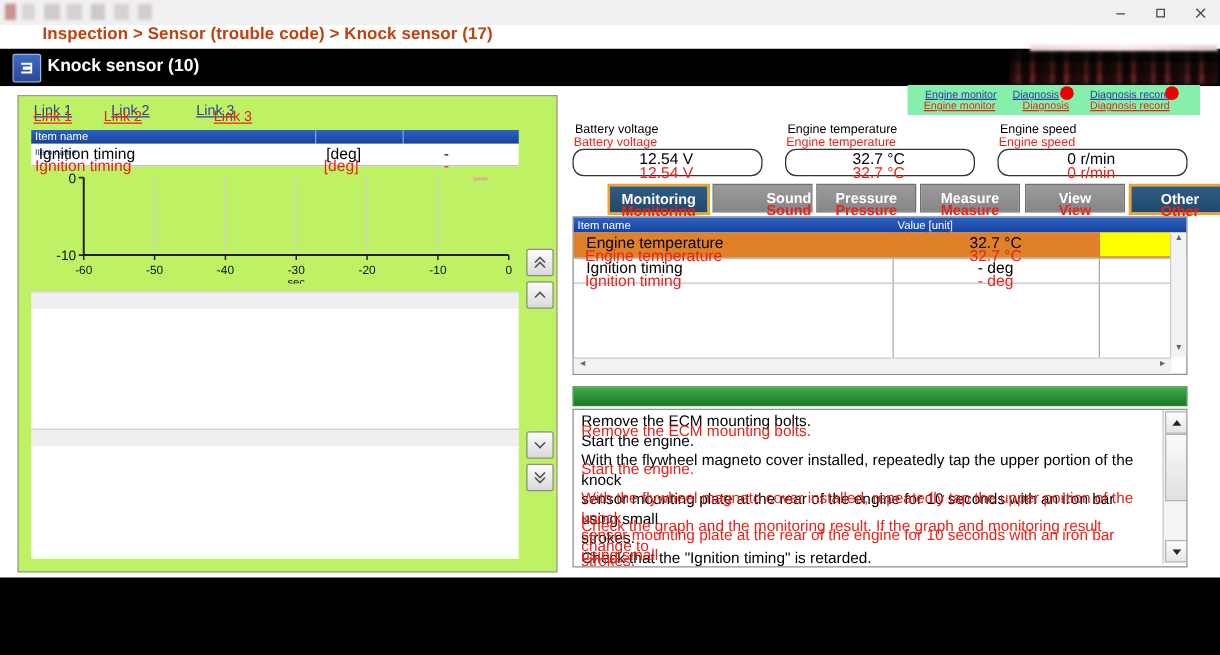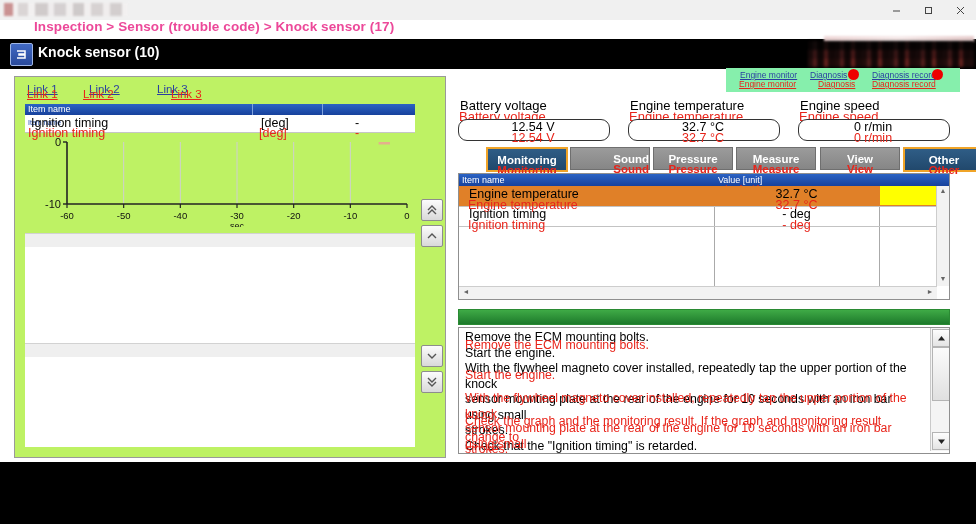--- a/index.html
+++ b/index.html
@@ -32,21 +32,21 @@
     font-size:11px;color:#333;background:#f0f0f0;
   }
   .tb-btn svg{display:block;}
 
   
   .crumbbar{
     position:absolute;left:0;top:20px;width:976px;height:18px;background:#ffffff;
   }
   .crumb{
     position:absolute;left:34px;top:19px;
-    font-size:13.5px;font-weight:bold;color:#ec4899;white-space:nowrap;
+    font-size:13.5px;font-weight:bold;color:#c2410c;white-space:nowrap;
     letter-spacing:.1px;
   }
 
   
   .blackbar{
     position:absolute;left:0;top:39px;width:976px;height:30px;background:#000000;
   }
   .appicon{
     position:absolute;left:10px;top:43px;width:21px;height:21px;
     background:linear-gradient(180deg,#4169c4,#2a4a9a);
@@ -172,21 +172,21 @@
   .reddot{position:absolute;width:11px;height:11px;border-radius:50%;background:#ee0000;}
   .reddot.d1{left:122px;top:1px;}
   .reddot.d2{left:206px;top:1px;}
 
   .meters{position:absolute;left:8px;top:29px;width:500px;height:50px;}
   .meter{position:absolute;top:0;width:150px;}
   .meter.m1{left:2px;}
   .meter.m2{left:172px;}
   .meter.m3{left:342px;}
   .meter .lab{
-    position:absolute;left:2px;top:0;font-size:13px;color:#000;white-space:nowrap;
+    position:absolute;left:2px;top:0;font-size:10px;color:#000;white-space:nowrap;
   }
   .meter .lab .ovr{
     position:absolute;left:-1px;top:11px;color:#e8241a;white-space:nowrap;
   }
   .meter .box{
     position:absolute;left:0;top:21px;width:150px;height:20px;
     border:1.5px solid #333;border-radius:9px;background:#fff;
   }
   .meter .val{
     position:absolute;left:0;top:22px;width:150px;text-align:center;

